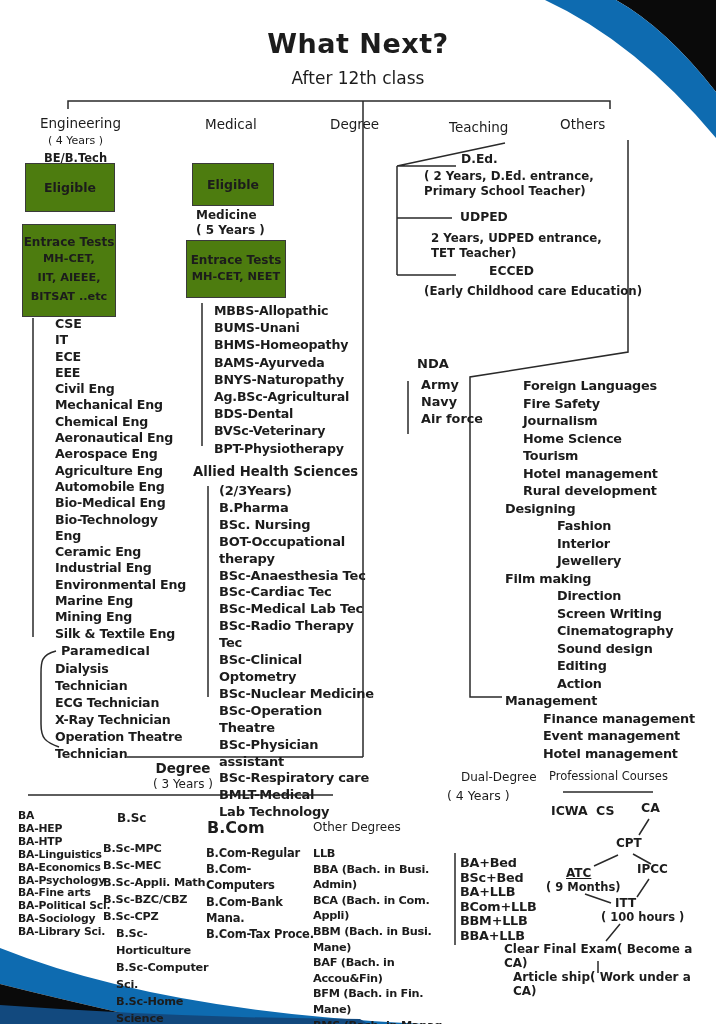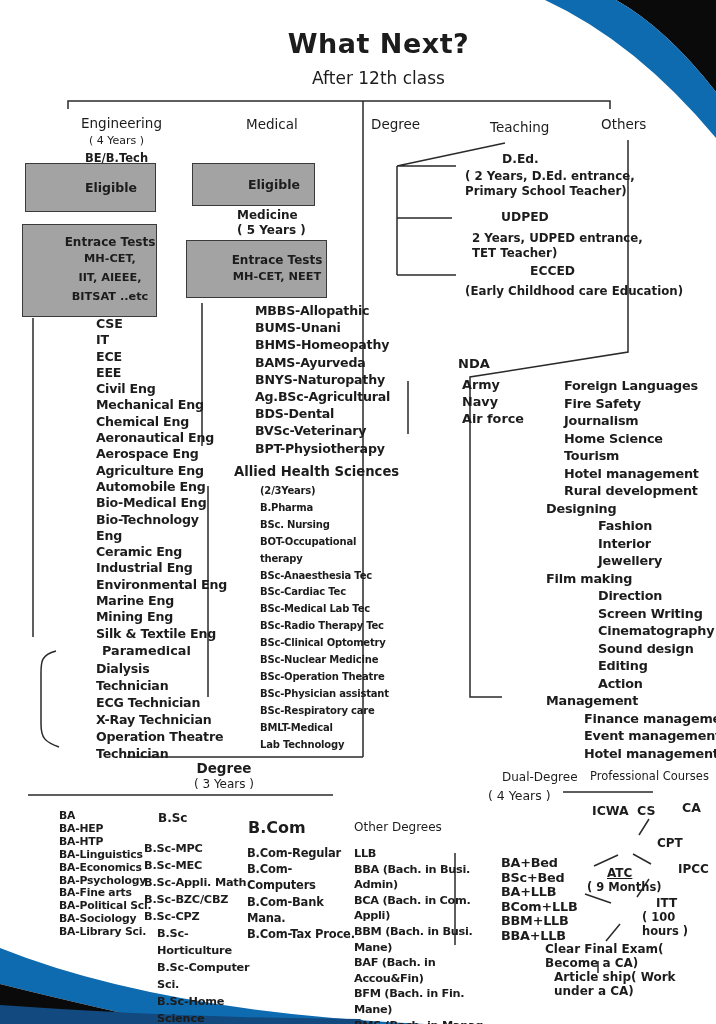--- a/index.html
+++ b/index.html
@@ -4,47 +4,47 @@
 <style>
   html,body{margin:0;padding:0;background:#e8e8e8;}
   .page{position:relative;width:716px;height:1024px;background:#ffffff;overflow:hidden;
         font-family:"DejaVu Sans",sans-serif;color:#1c1c1c;}
   .abs{position:absolute;}
   .title{left:0;right:0;top:28px;text-align:center;font-size:27px;font-weight:700;letter-spacing:.5px;}
   .subtitle{left:0;right:0;top:68px;text-align:center;font-size:17px;font-weight:500;}
   .branch{font-size:13.5px;font-weight:500;}
   .small{font-size:11px;font-weight:600;}
   .box{border:1.6px solid #3a3a3a;display:flex;flex-direction:column;align-items:center;justify-content:center;
-       text-align:center;background:#a3a3a3;}
+       text-align:center;background:#4d7c0f;}
   .box .bt{font-weight:700;font-size:12px;}
   .box .bl{font-weight:600;font-size:11.3px;line-height:19px;white-space:pre-line;}
   .li{white-space:pre-line;}
   .list{font-weight:600;}
   #eng-list{font-size:12.6px;line-height:16.3px;letter-spacing:-.2px;}
   #para-list{font-size:12.6px;line-height:17px;letter-spacing:-.2px;}
   #med-list{font-size:12.6px;line-height:17.2px;letter-spacing:-.2px;}
-  #allied-list{font-size:10px;line-height:16.9px;letter-spacing:-.2px;}
+  #allied-list{font-size:13px;line-height:16.9px;letter-spacing:-.2px;}
   #nda-list{font-size:12.8px;line-height:17px;}
   #others-list{font-size:12.8px;line-height:17.5px;letter-spacing:-.2px;}
   #others-list .li{margin-left:18px;}
   #others-list .ind-cat{margin-left:0;}
   #others-list .ind-sub{margin-left:52px;}
   #others-list .ind-sub2{margin-left:38px;}
   #ba-list{font-size:10.8px;line-height:12.9px;letter-spacing:-.2px;}
   #bsc-list{font-size:11.3px;line-height:17px;letter-spacing:-.2px;}
   #bsc-list .ind-sub{margin-left:13px;}
   #bcom-list{font-size:11.5px;line-height:16.2px;letter-spacing:-.2px;}
   #odeg-list{font-size:11.3px;line-height:15.6px;letter-spacing:-.3px;}
   #dual-list{font-size:12.8px;line-height:14.6px;font-weight:700;letter-spacing:-.2px;}
   .tname{font-weight:700;font-size:12.3px;}
   .tdetail{font-weight:600;font-size:11.8px;line-height:14.6px;white-space:pre-line;}
   .pc{font-weight:600;font-size:12px;}
   svg.lines,svg.corner{position:absolute;left:0;top:0;pointer-events:none;}
   svg.lines{z-index:2;}
-  .txt{z-index:3;padding-left:41px;}
+  .txt{z-index:3;}
 </style>
 </head>
 <body>
 
 <div class="page">
 
   <svg class="corner" width="716" height="1024" viewBox="0 0 716 1024">
     <path d="M616,0 L716,0 L716,92 Q666,28 616,0 Z" fill="#0a0a0a"></path>
     <path d="M545,0 L616,0 Q666,28 716,92 L716,138 Q636,42 545,0 Z" fill="#0e6bb0"></path>
     <path d="M0,948 Q160,1012 425,1024 L170,1024 Q55,998 0,984 Z" fill="#0e6bb0"></path>

